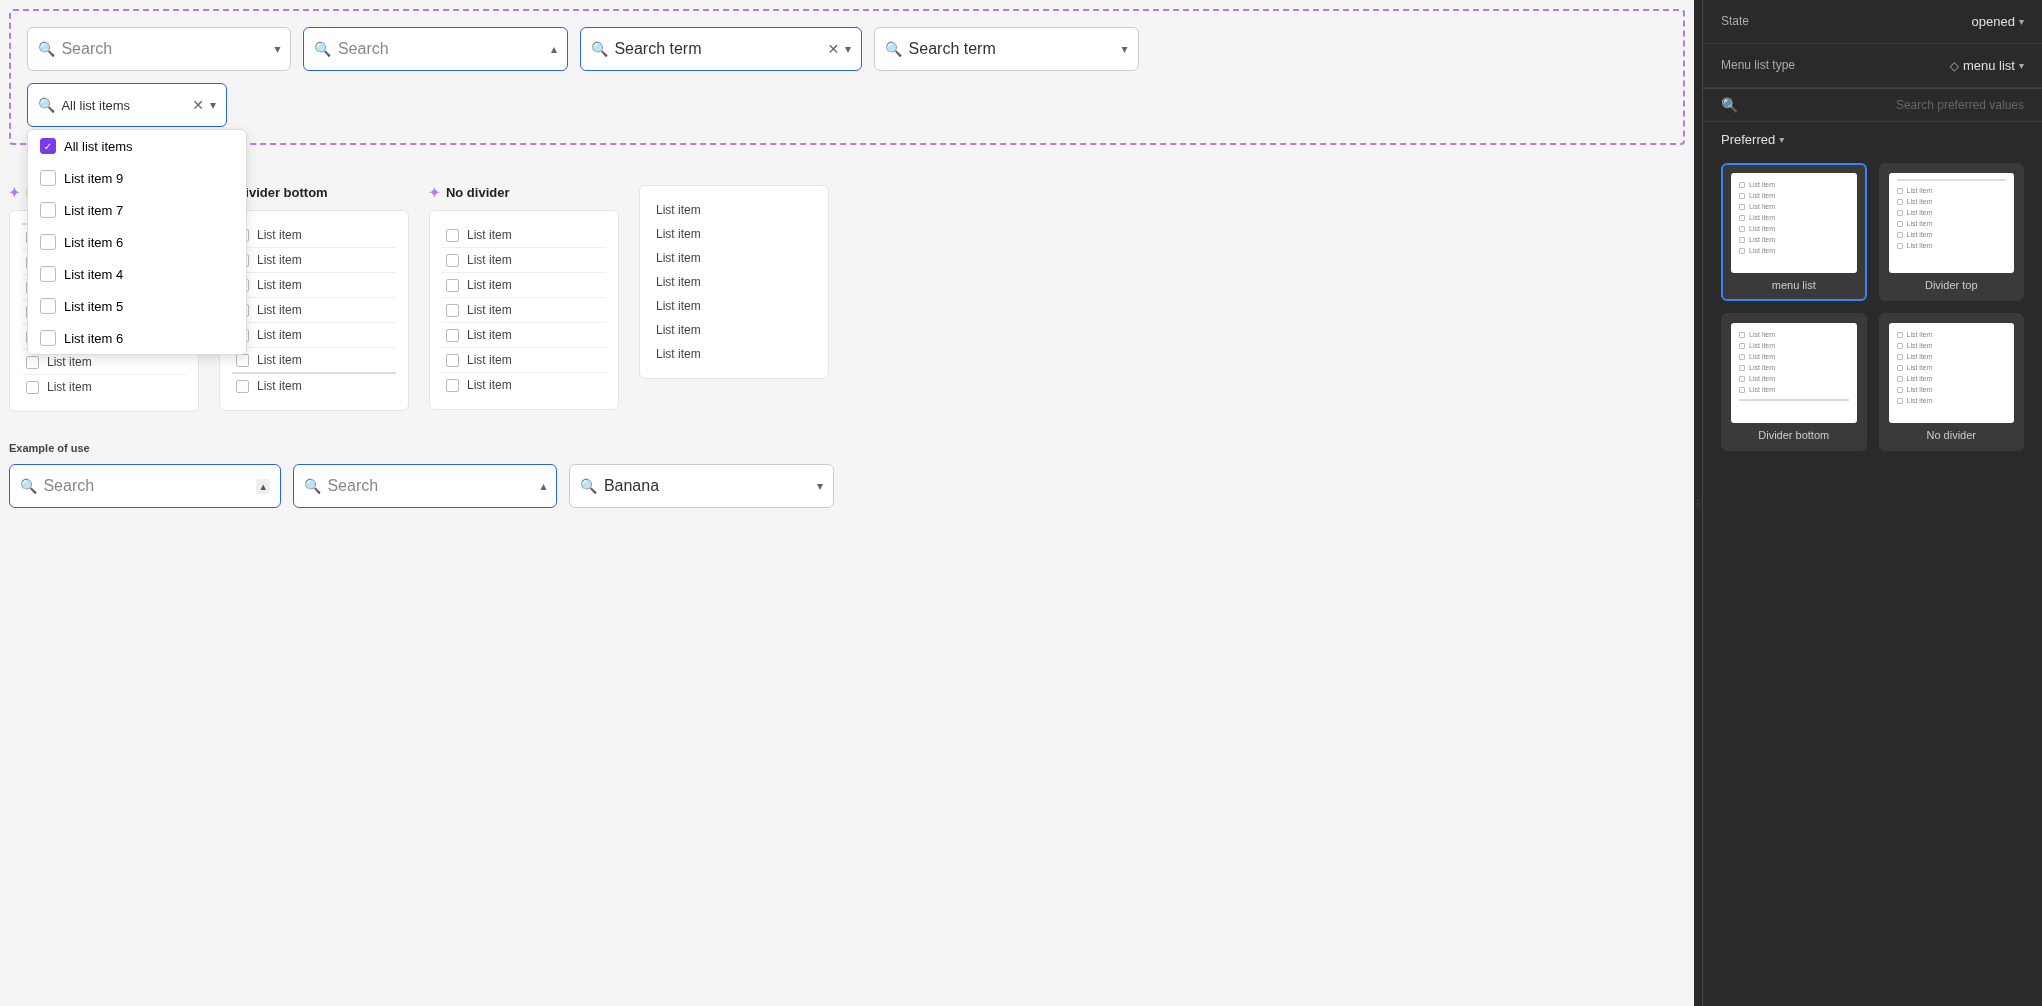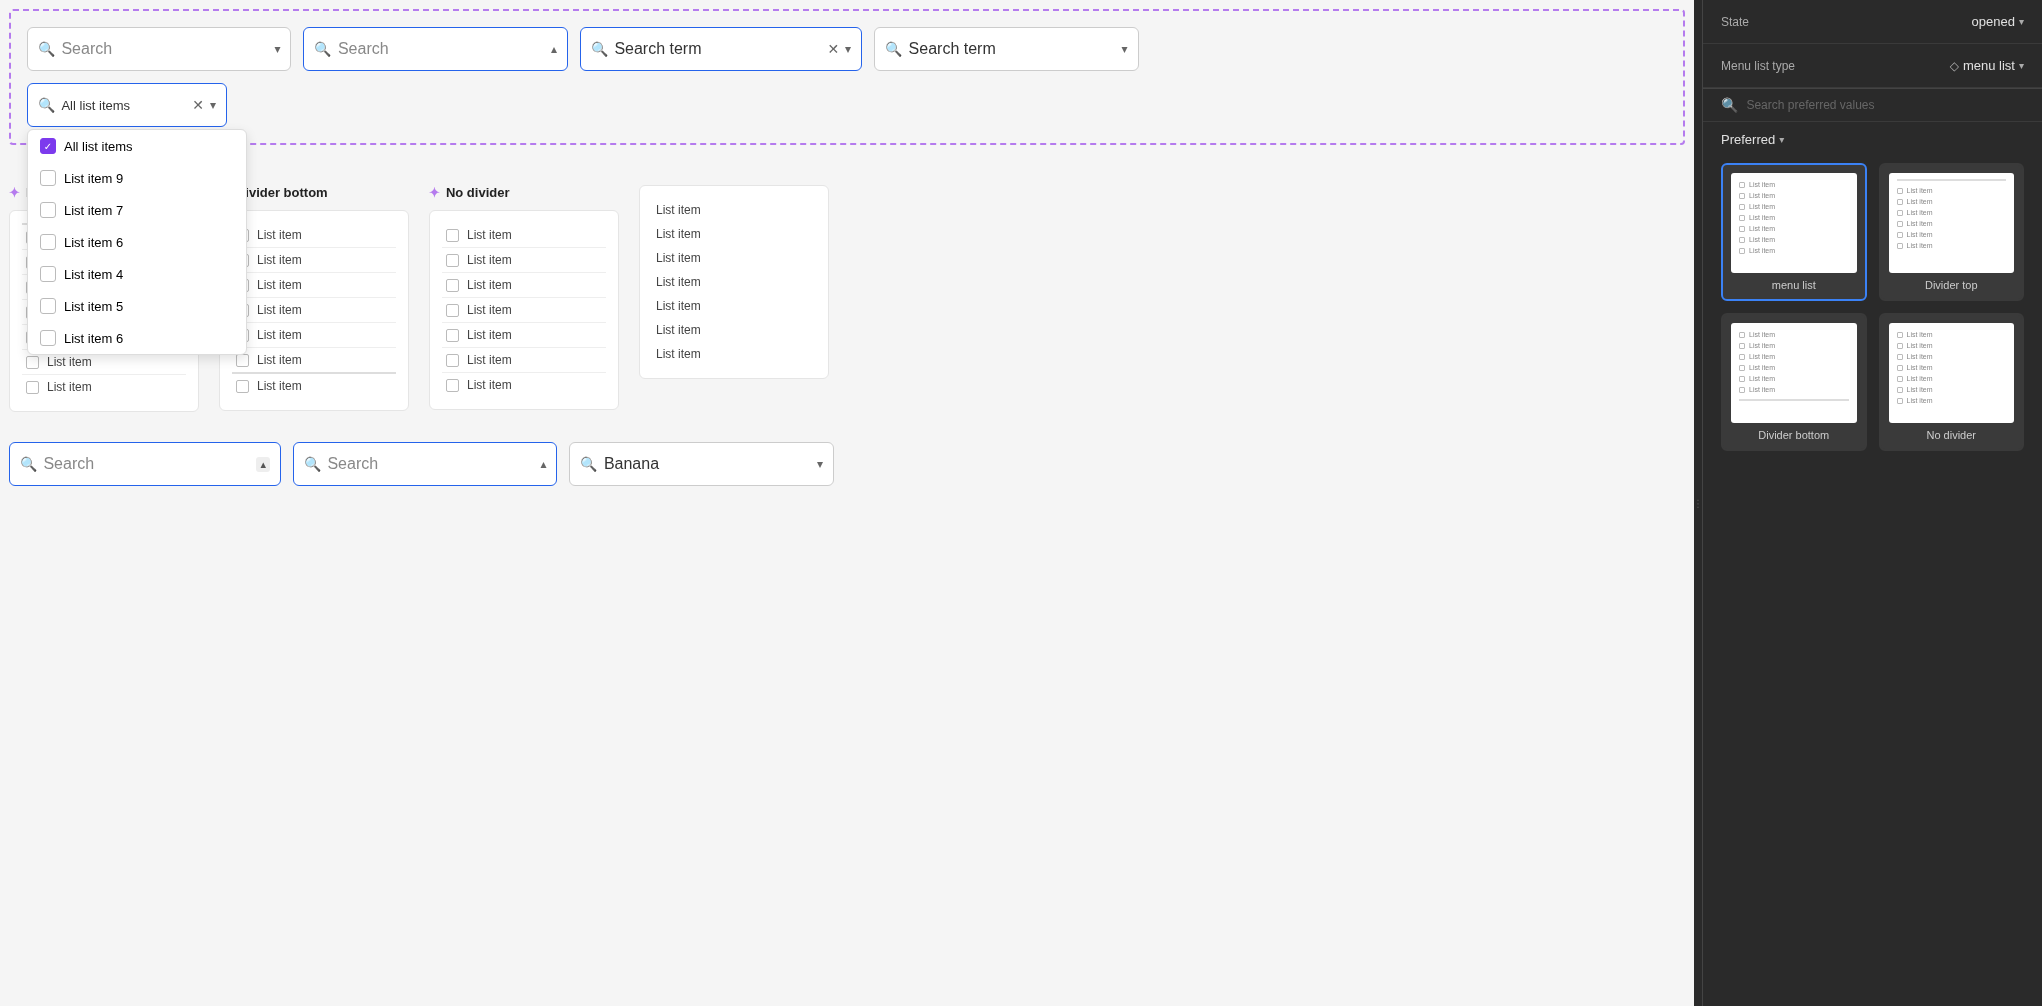--- a/index.html
+++ b/index.html
@@ -274,21 +274,21 @@
       color: #e0e0e0;
       display: flex;
       flex-direction: column;
       border-left: 1px solid #444;
       flex-shrink: 0;
     }
 
     .panel-header-row {
       display: flex;
       justify-content: space-between;
-      align-items: center;
+      align-items: flex-start;
       padding: 14px 18px;
       border-bottom: 1px solid #3a3a3a;
     }
 
     .panel-label {
       font-size: 12px;
       color: #aaa;
     }
 
     .panel-value {
@@ -330,20 +330,21 @@
       border-bottom: 1px solid #3a3a3a;
     }
 
     .search-preferred input {
       background: transparent;
       border: none;
       outline: none;
       color: #aaa;
       font-size: 13px;
       flex: 1;
+      text-align: right;
     }
 
     .search-preferred input::placeholder { color: #666; }
 
     .preferred-section {
       padding: 10px 18px 8px;
     }
 
     .preferred-toggle {
       display: flex;
@@ -643,20 +644,21 @@
         <div class="list-text-only">List item</div>
         <div class="list-text-only">List item</div>
         <div class="list-text-only">List item</div>
       </div>
     </div>
 
 
   </div>
 
   <div class="example-section">
+    <div class="example-label">Example of use</div>
     <div class="example-row">
 
       <div class="search-input-wrapper blue-border">
         <span class="search-icon-sm">🔍</span>
         <input class="search-text" placeholder="Search" style="">
         <span style="color:#555;font-size:11px;background:#eee;border-radius:3px;padding:1px 4px;cursor:pointer;">▴</span>
       </div>
 
       <div class="search-input-wrapper blue-border">
         <span class="search-icon-sm">🔍</span>

